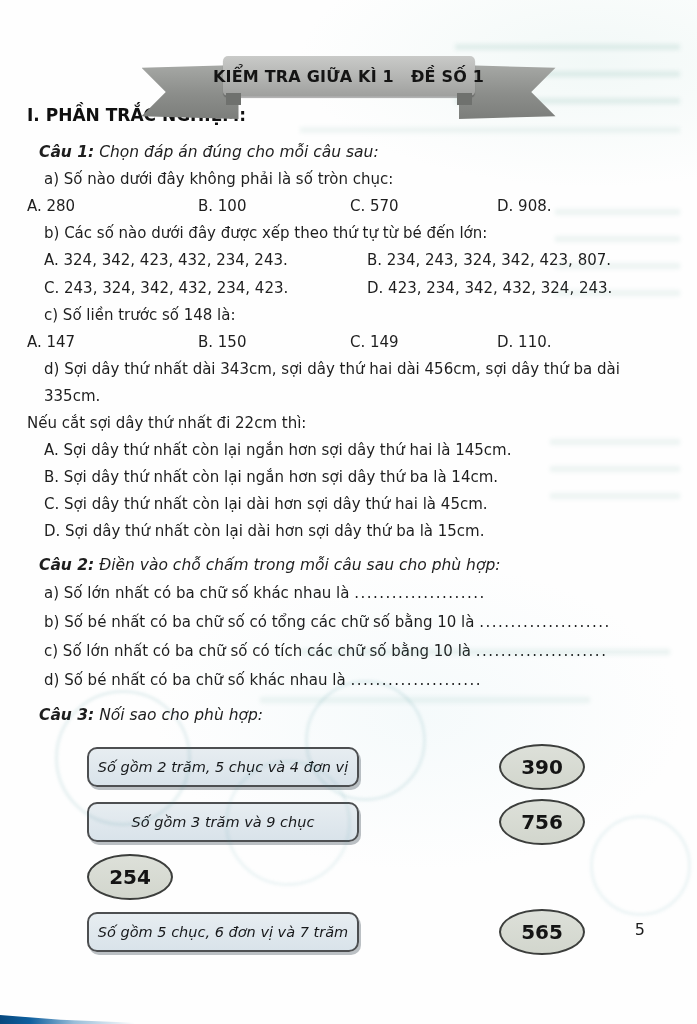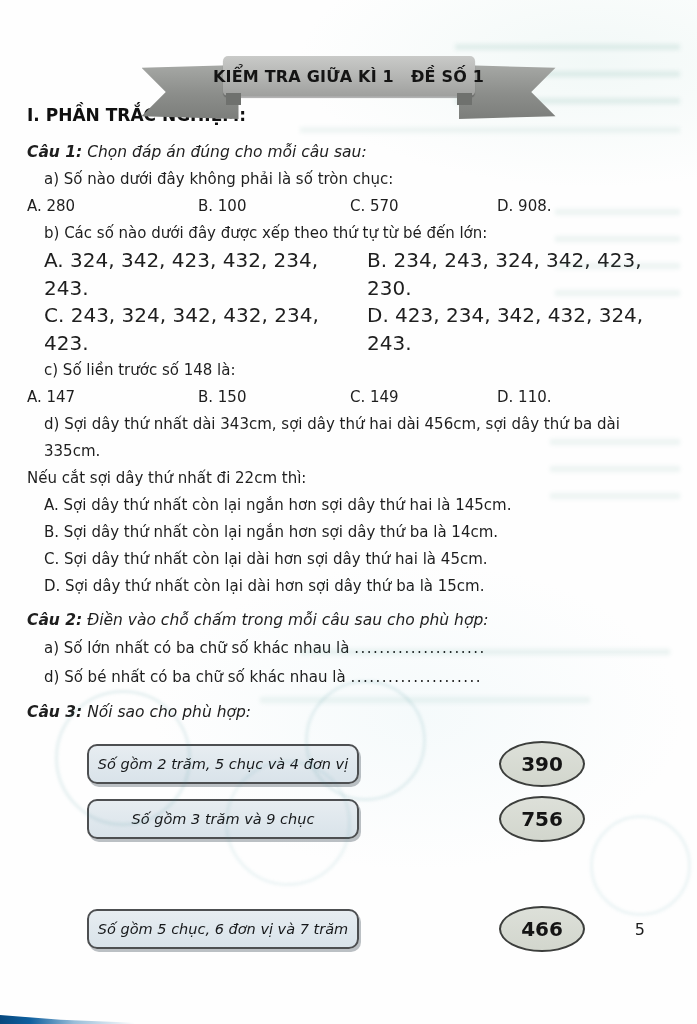--- a/index.html
+++ b/index.html
@@ -70,31 +70,31 @@
     white-space:nowrap;
   }
   .band::before, .band::after {
     content:""; position:absolute; bottom:-9px; width:15px; height:12px;
     background:#6f716e; z-index:-1;
   }
   .band::before { left:3px; } .band::after { right:3px; }
 
   
   .heading { margin:104px 0 0; font-size:17px; font-weight:bold; color:#101010; line-height:22px; }
-  .cau-line { margin:13px 0 0; font-size:15.5px; line-height:27px; font-style:italic; }
+  .cau-line { margin:13px 12px 0; font-size:15.5px; line-height:27px; font-style:italic; }
   .cau-label { font-weight:bold; }
   .line    { margin:0; font-size:15px; line-height:27px; }
   .ind     { margin-left:17px; }
   .opts4 {
     display:grid; grid-template-columns:171px 152px 147px auto;
     font-size:15px; line-height:27px;
   }
   .opts2 {
     display:grid; grid-template-columns:323px auto;
-    margin-left:17px; font-size:20px; line-height:27.5px;
+    margin-left:17px; font-size:15px; line-height:27.5px;
   }
   .cau2-item { margin:0 0 0 17px; font-size:15px; line-height:29px; }
   .dots { letter-spacing:1.5px; }
 
   
   .match-row {
     display:flex; justify-content:space-between; align-items:center;
     margin:0 82px 9px 60px; height:46px;
   }
   .match-row.first { margin-top:15px; }
@@ -151,21 +151,21 @@
   <p class="line ind">a) Số nào dưới đây không phải là số tròn chục:</p>
   <div class="opts4">
     <span>A. 280</span>
     <span>B. 100</span>
     <span>C. 570</span>
     <span>D. 908.</span>
   </div>
   <p class="line ind">b) Các số nào dưới đây được xếp theo thứ tự từ bé đến lớn:</p>
   <div class="opts2">
     <span>A. 324, 342, 423, 432, 234, 243.</span>
-    <span>B. 234, 243, 324, 342, 423, 230.</span>
+    <span>B. 234, 243, 324, 342, 423, 807.</span>
   </div>
   <div class="opts2">
     <span>C. 243, 324, 342, 432, 234, 423.</span>
     <span>D. 423, 234, 342, 432, 324, 243.</span>
   </div>
   <p class="line ind">c) Số liền trước số 148 là:</p>
   <div class="opts4">
     <span>A. 147</span>
     <span>B. 150</span>
     <span>C. 149</span>
@@ -179,36 +179,43 @@
   <p class="line ind">D. Sợi dây thứ nhất còn lại dài hơn sợi dây thứ ba là 15cm.</p>
 
   <p class="cau-line" style="margin-top:7px;">
     <span class="cau-label">Câu 2:</span>
     <span>Điền vào chỗ chấm trong mỗi câu sau cho phù hợp:</span>
   </p>
   <p class="cau2-item">
     <span>a) Số lớn nhất có ba chữ số khác nhau là </span><span class="dots">.....................</span>
   </p>
   <p class="cau2-item">
+    <span>b) Số bé nhất có ba chữ số có tổng các chữ số bằng 10 là </span><span class="dots">.....................</span>
+  </p>
+  <p class="cau2-item">
+    <span>c) Số lớn nhất có ba chữ số có tích các chữ số bằng 10 là </span><span class="dots">.....................</span>
+  </p>
+  <p class="cau2-item">
     <span>d) Số bé nhất có ba chữ số khác nhau là </span><span class="dots">.....................</span>
   </p>
 
   <p class="cau-line" style="margin-top:7px;">
     <span class="cau-label">Câu 3:</span>
     <span>Nối sao cho phù hợp:</span>
   </p>
   <div class="match-row first">
     <div class="match-box">Số gồm 2 trăm, 5 chục và 4 đơn vị</div>
     <div class="match-oval">390</div>
   </div>
   <div class="match-row">
     <div class="match-box">Số gồm 3 trăm và 9 chục</div>
     <div class="match-oval">756</div>
   </div>
   <div class="match-row">
+    <div class="match-oval">254</div>
   </div>
   <div class="match-row">
     <div class="match-box">Số gồm 5 chục, 6 đơn vị và 7 trăm</div>
-    <div class="match-oval">466</div>
+    <div class="match-oval">565</div>
   </div>
 
   <div class="page-num">5</div>
 </div>
 
 </body></html>

